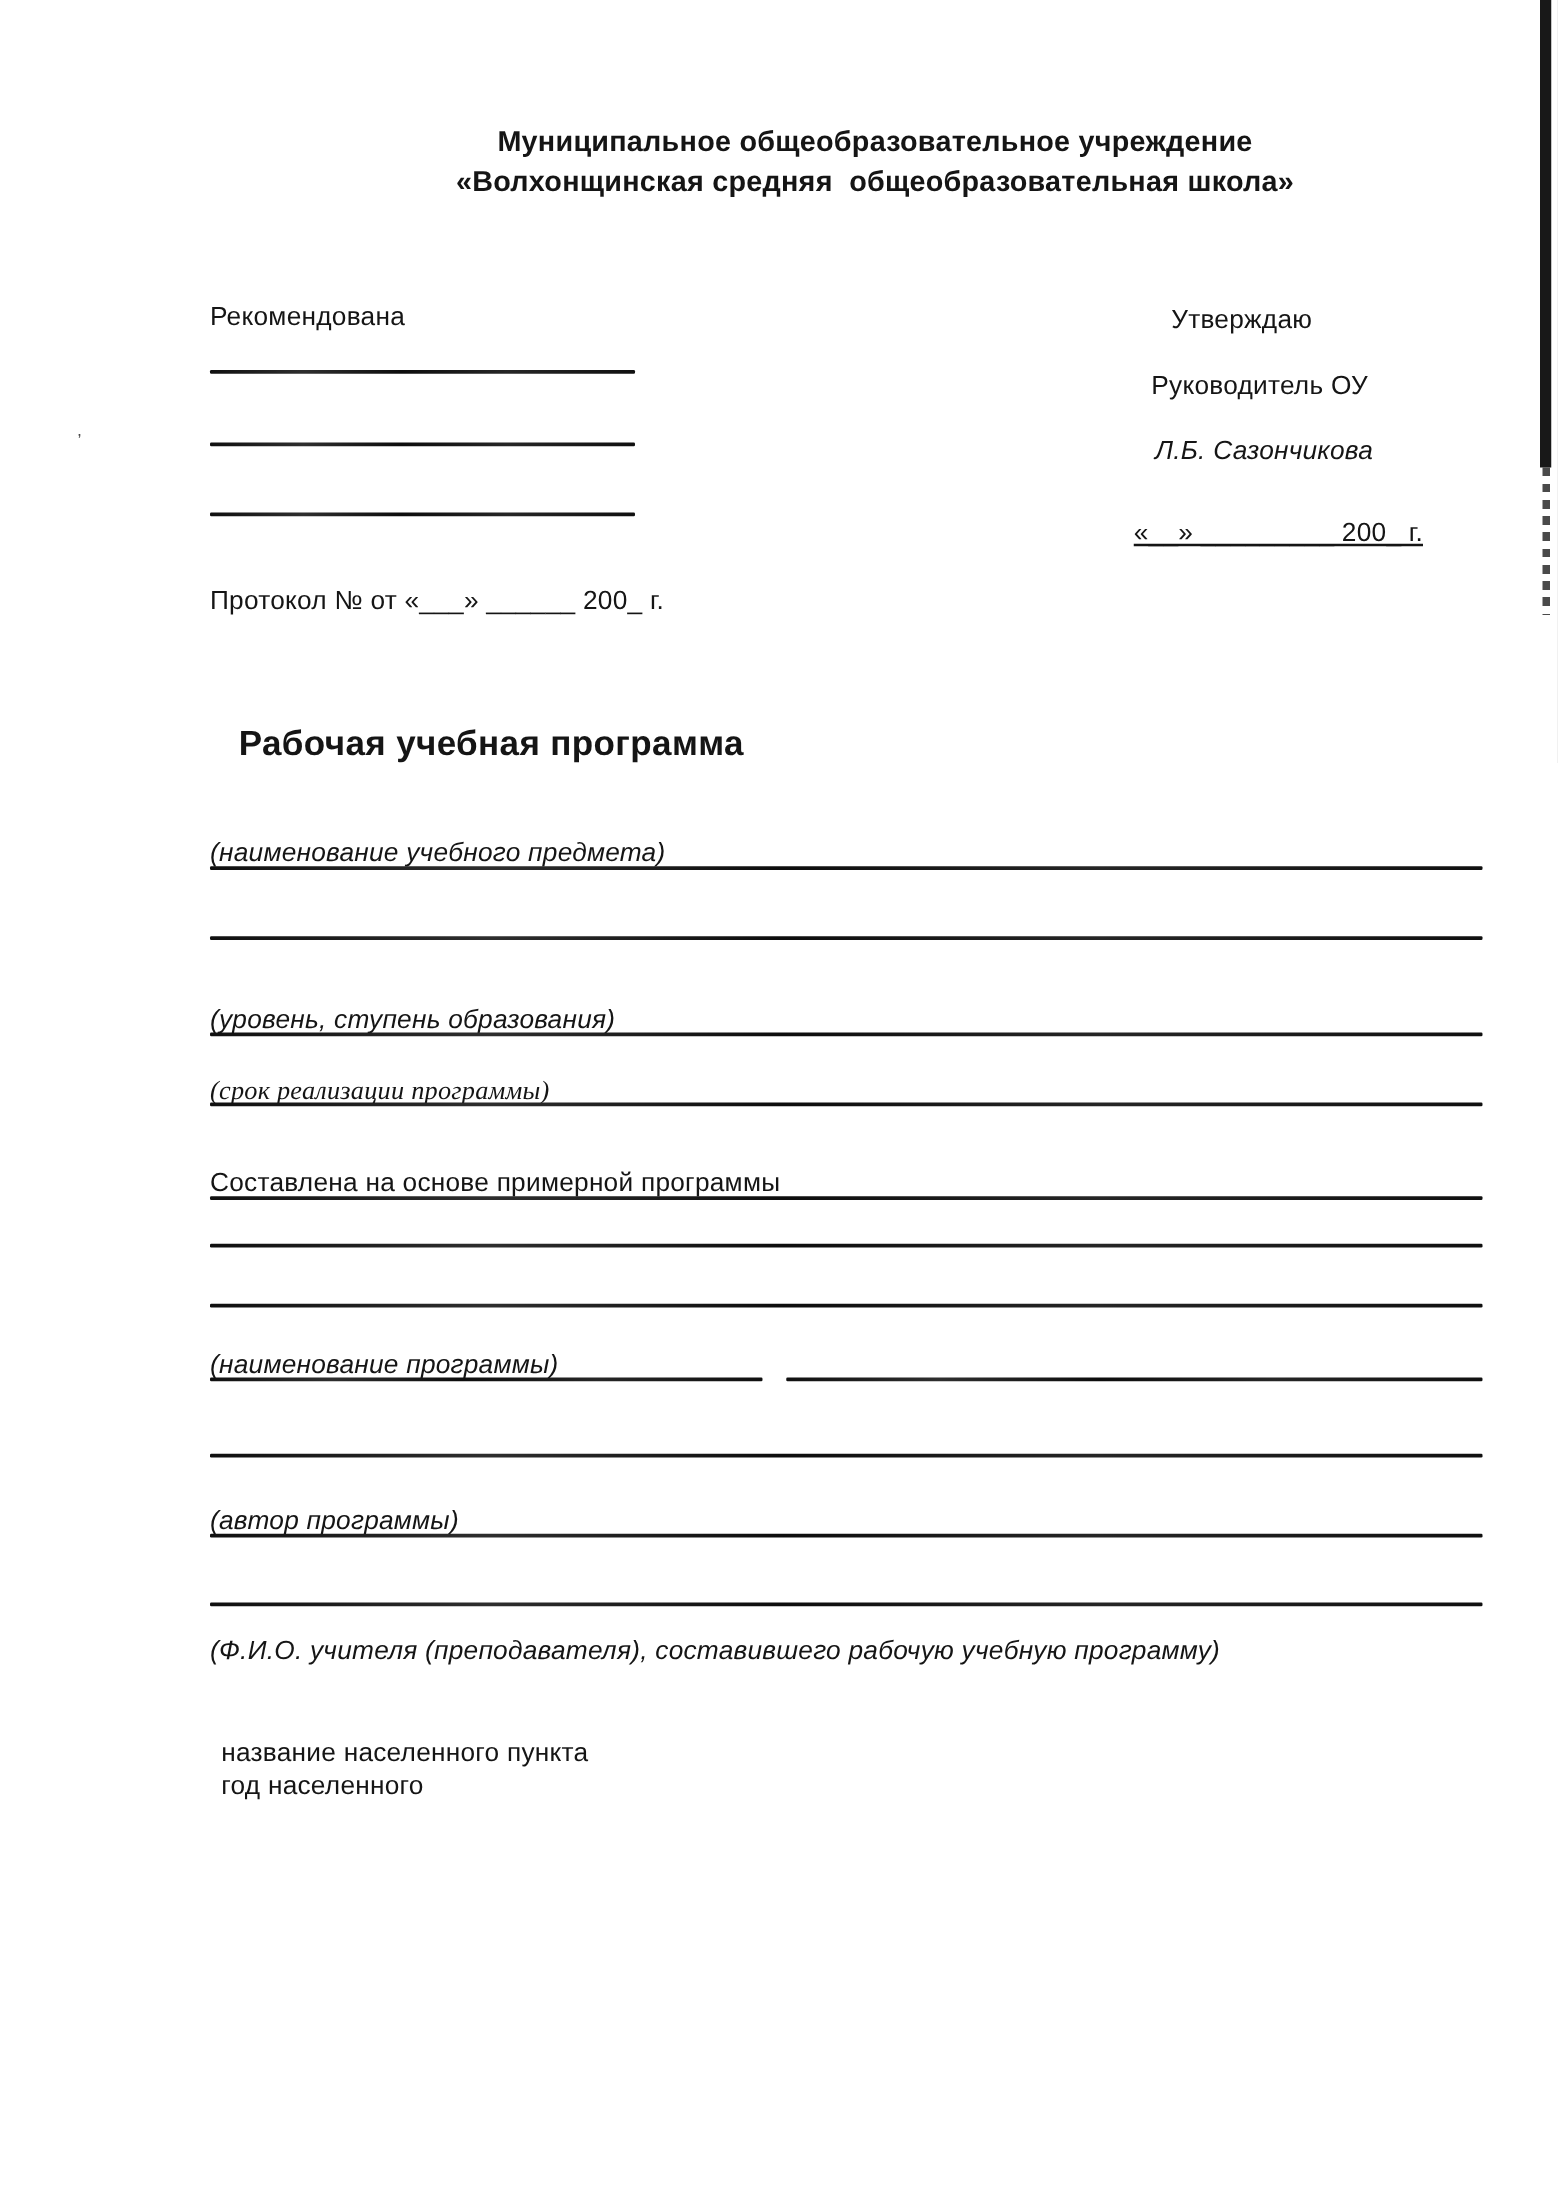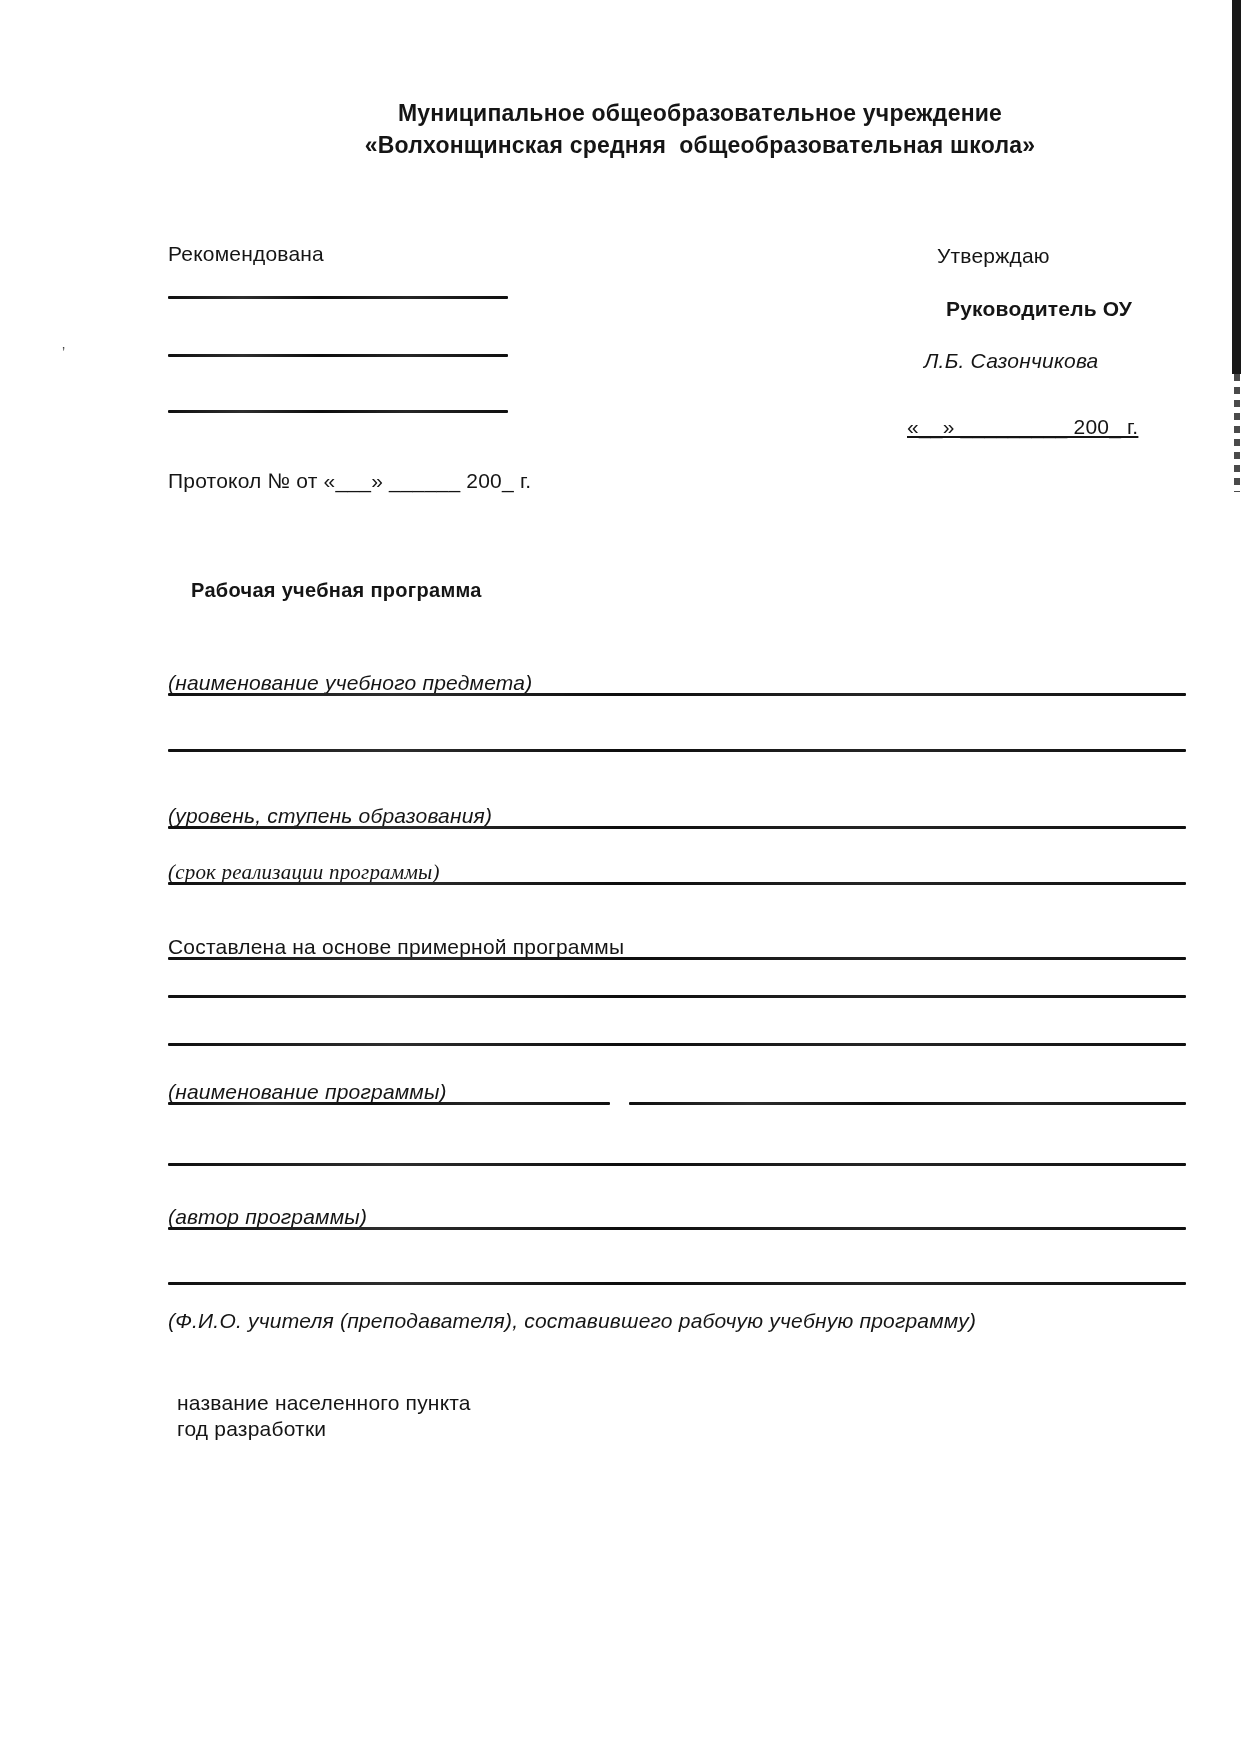--- a/index.html
+++ b/index.html
@@ -30,21 +30,21 @@
   }
   .body-text {
     font-size: 21px;
     white-space: pre;
     letter-spacing: 0.2px;
     margin-top: 11px;
   }
   .italic { font-style: italic; }
   .doc-title {
     font-weight: bold;
-    font-size: 20px;
+    font-size: 28px;
     letter-spacing: 0.3px;
     white-space: pre;
   }
   .rule {
     position: absolute;
     height: 3px;
     background: linear-gradient(90deg, #101010 0%, #2e2e2e 22%, #0d0d0d 45%, #262626 70%, #101010 100%);
     border-radius: 1px;
   }
   .scan-stripe-solid {
@@ -85,21 +85,21 @@
 
   <div class="abs hdr" style="top:129px;">«Волхонщинская средняя  общеобразовательная школа»</div>
   <div class="abs hdr" style="top:97px;">Муниципальное общеобразовательное учреждение</div>
 
   <div class="abs body-text" style="left:168px; top:231px;">Рекомендована</div>
   <div class="rule" style="left:168px; top:296px; width:340px;"></div>
   <div class="rule" style="left:168px; top:354px; width:340px;"></div>
   <div class="rule" style="left:168px; top:410px; width:340px;"></div>
 
   <div class="abs body-text" style="left:937px; top:233px;">Утверждаю</div>
-  <div class="abs body-text" style="left:946px; top:286px;font-weight:bold;">Руководитель ОУ</div>
+  <div class="abs body-text" style="left:921px; top:286px;">Руководитель ОУ</div>
   <div class="abs body-text italic" style="left:924px; top:338px;">Л.Б. Сазончикова</div>
   <div class="abs body-text" style="left:907px; top:404px;text-decoration:underline;">«__» _________ 200_ г.</div>
 
   <div class="abs body-text" style="left:168px; top:458px;">Протокол № от «___» ______ 200_ г.</div>
 
   <div class="abs doc-title" style="left:191px; top:579px;">Рабочая учебная программа</div>
 
   <div class="abs body-text italic" style="left:168px; top:660px;">(наименование учебного предмета)</div>
   <div class="rule" style="left:168px; top:693px; width:1018px;"></div>
   <div class="rule" style="left:168px; top:749px; width:1018px;"></div>
@@ -120,15 +120,15 @@
   <div class="rule" style="left:629px; top:1102px; width:557px;"></div>
   <div class="rule" style="left:168px; top:1163px; width:1018px;"></div>
 
   <div class="abs body-text italic" style="left:168px; top:1194px;">(автор программы)</div>
   <div class="rule" style="left:168px; top:1227px; width:1018px;"></div>
   <div class="rule" style="left:168px; top:1282px; width:1018px;"></div>
 
   <div class="abs body-text italic" style="left:168px; top:1298px;text-align:center;">(Ф.И.О. учителя (преподавателя), составившего рабочую учебную программу)</div>
 
   <div class="abs body-text" style="left:177px; top:1380px;">название населенного пункта</div>
-  <div class="abs body-text" style="left:177px; top:1406px;">год разработки</div>
+  <div class="abs body-text" style="left:177px; top:1406px;">год населенного</div>
 
 </div>
 
 </body></html>

